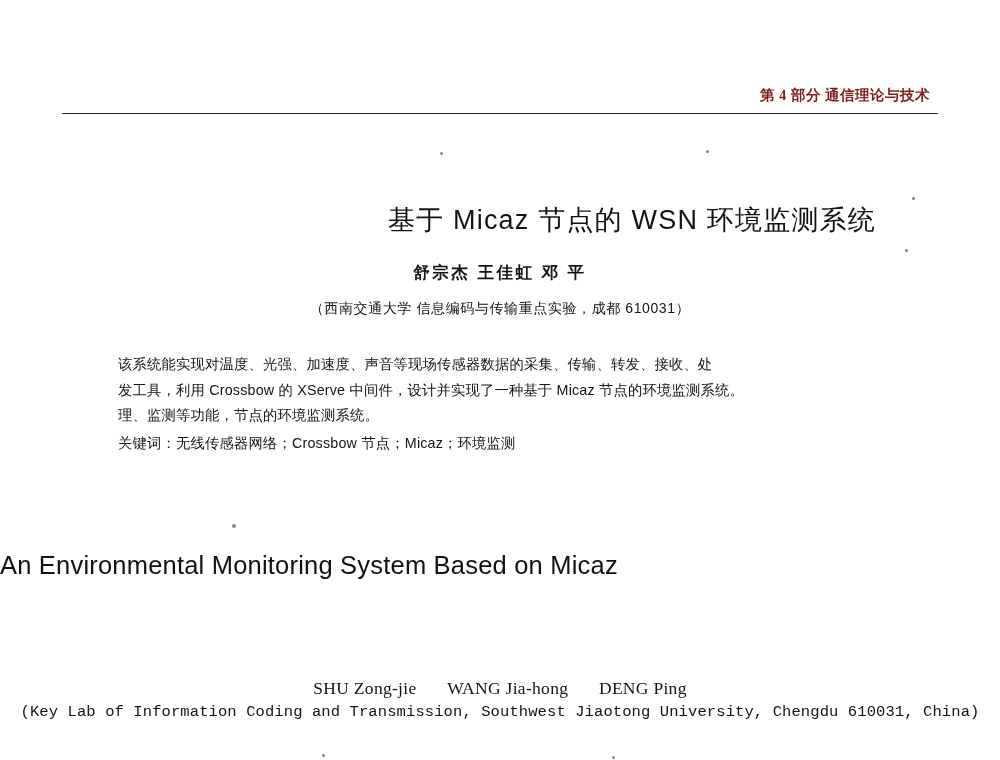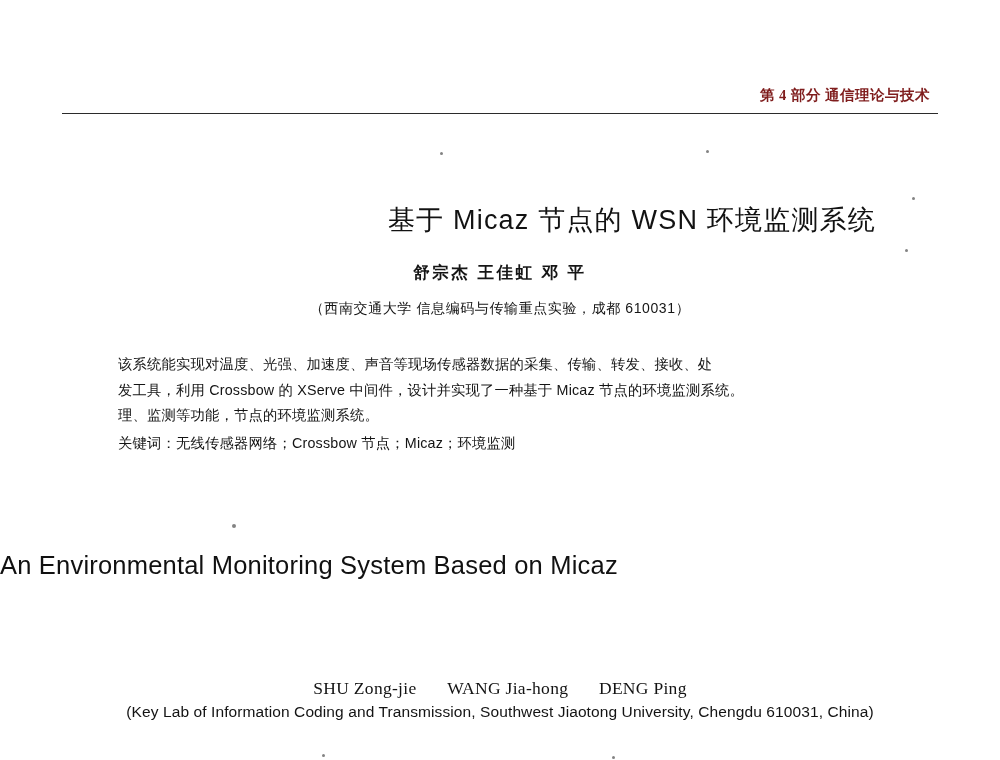--- a/index.html
+++ b/index.html
@@ -142,21 +142,21 @@
   }
   .en-authors span.auth { margin: 0 13px; }
 
   
   .en-affil {
     position: absolute;
     top: 703px;
     left: 0;
     width: 1000px;
     text-align: center;
-    font-family: Liberation Sans, sans-serif;
+    font-family: Liberation Mono, monospace;
     font-size: 15.5px;
     color: #131313;
     letter-spacing: 0.1px;
   }
 
   
   .bottom-hint {
     position: absolute;
     top: 752px;
     left: 0;

